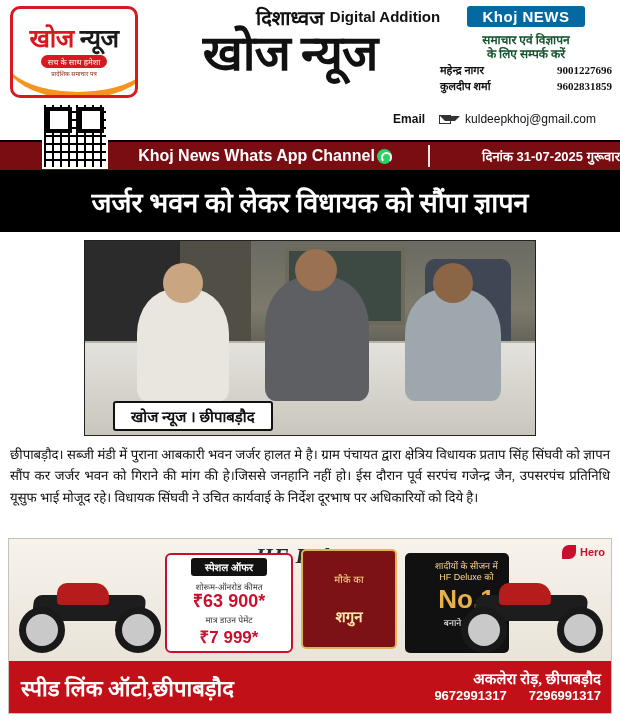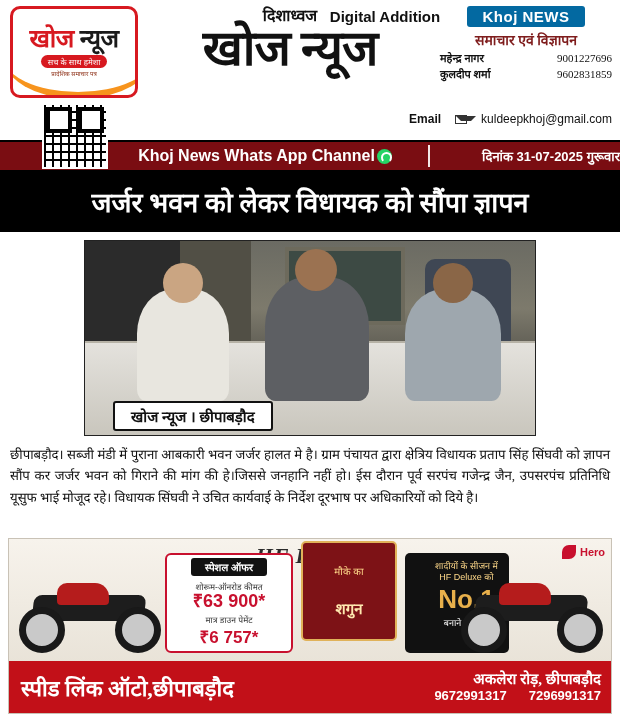--- a/index.html
+++ b/index.html
@@ -41,21 +41,21 @@
   .logo-sub {
     margin-top: 3px; font-size: 6px; color: #8a2a10; text-align: center;
     line-height: 1.15; z-index: 2;
   }
 
   .title-col {
     position: absolute; left: 145px; top: 4px; width: 290px; text-align: center;
   }
   .dishadhwaj {
     font-family: "Liberation Serif", serif;
-    font-size: 16px; font-weight: bold; color: #111;
+    font-size: 20px; font-weight: bold; color: #111;
   }
   .bigtitle {
     font-family: "Liberation Serif", serif;
     font-size: 49px; font-weight: bold; color: #111;
     line-height: 1.0; letter-spacing: -1px; margin-top: -2px;
   }
   .slogan-bar {
     margin: 4px auto 0 auto; background: #d71920; color: #fff;
     font-size: 14px; font-weight: bold; padding: 2px 0; width: 215px;
     font-family: "Liberation Serif", serif;
@@ -66,34 +66,34 @@
     font-size: 15px; font-weight: bold; color: #111;
   }
 
   .right-col { position: absolute; right: 8px; top: 6px; width: 172px; text-align: center; }
   .khoj-badge {
     background: #0369a1; color: #fff; font-weight: bold; font-size: 15px;
     padding: 2px 0; border-radius: 3px; width: 118px; margin: 0 auto;
     letter-spacing: 0.5px;
   }
   .ad-lines {
-    margin-top: 6px; color: #7f1d1d; font-weight: bold;
-    font-family: "Liberation Serif", serif;
-    font-size: 14px; line-height: 1.2;
+    margin-top: 6px; color: #14532d; font-weight: bold;
+    font-family: "Liberation Serif", serif;
+    font-size: 12px; line-height: 1.2;
   }
   .contact-row {
     margin-top: 1px; font-family: "Liberation Serif", serif;
     font-size: 11px; color: #111; display: flex; justify-content: space-between;
     line-height: 1.35;
   }
   .contact-row .nm { font-weight: bold; }
-  .contact-row .ph { font-weight: normal; }
+  .contact-row .ph { font-weight: bold; }
 
   .email-row {
-    position: absolute; right: 8px; top: 112px; font-size: 12px; color: #111;
+    position: absolute; right: 24px; top: 112px; font-size: 12px; color: #111;
     display: flex; align-items: center; gap: 14px;
   }
   .email-row .lbl { font-weight: bold; }
   .mail-ico {
     display: inline-block; width: 12px; height: 9px; border: 1px solid #333;
     position: relative; background: #fff;
   }
   .mail-ico:after {
     content: ""; position: absolute; left: 0; top: 0; width: 10px; height: 6px;
     border-left: 5px solid transparent; border-right: 5px solid transparent;
@@ -227,21 +227,21 @@
   .offer-ribbon {
     background: #111; color: #fff; font-size: 10px; font-weight: bold;
     padding: 2px 0; width: 76px; margin: 0 auto; border-radius: 3px;
   }
   .offer-lbl { font-size: 8.5px; color: #333; margin-top: 5px; }
   .offer-price { font-size: 18px; font-weight: bold; color: #c8102e; line-height: 1.05; }
   .offer-lbl2 { font-size: 8.5px; color: #333; margin-top: 3px; }
   .offer-price2 { font-size: 17px; font-weight: bold; color: #c8102e; }
 
   .shagun-box {
-    position: absolute; left: 292px; top: 2px; width: 96px; height: 100px;
+    position: absolute; left: 292px; top: 10px; width: 96px; height: 100px;
     background: #7d1216; border: 2px solid #e0b25a; border-radius: 5px;
     display: flex; flex-direction: column; align-items: center; justify-content: center;
     color: #ffd98a; text-align: center; gap: 20px;
   }
   .shagun-box .s1 { font-size: 10px; }
   .shagun-box .s2 { font-size: 15px; font-weight: bold; color: #ffe9b0; }
 
   .no1-box {
     position: absolute; left: 396px; top: 14px; width: 104px; height: 100px;
     background: #111; border-radius: 5px; color: #fff; text-align: center; padding-top: 8px; padding-left: 19px;
@@ -283,20 +283,21 @@
       <div class="dishadhwaj">दिशाध्वज</div>
       <div class="bigtitle">खोज न्यूज</div>
     </div>
 
     <div class="digital-add">Digital Addition</div>
 
     <div class="right-col">
       <div class="khoj-badge">Khoj NEWS</div>
       <div class="ad-lines">
         <div>समाचार एवं विज्ञापन</div>
+        <div>के लिए सम्पर्क करें</div>
       </div>
       <div class="contact-row">
         <span class="nm">महेन्द्र नागर</span>
         <span class="ph">9001227696</span>
       </div>
       <div class="contact-row">
         <span class="nm">कुलदीप शर्मा</span>
         <span class="ph">9602831859</span>
       </div>
     </div>
@@ -360,21 +361,21 @@
         <div class="tank"></div>
         <div class="w1"></div>
         <div class="w2"></div>
       </div>
 
       <div class="offer-box">
         <div class="offer-ribbon">स्पेशल ऑफर</div>
         <div class="offer-lbl">शोरूम-ऑनरोड कीमत</div>
         <div class="offer-price">₹63 900*</div>
         <div class="offer-lbl2">मात्र डाउन पेमेंट</div>
-        <div class="offer-price2">₹6 757*</div>
+        <div class="offer-price2">₹7 999*</div>
       </div>
 
       <div class="shagun-box">
         <div class="s1">मौके का</div>
         <div class="s2">शगुन</div>
       </div>
 
       <div class="no1-box">
         <div class="n1">शादीयों के सीजन में</div>
         <div class="n1">HF Deluxe को</div>

